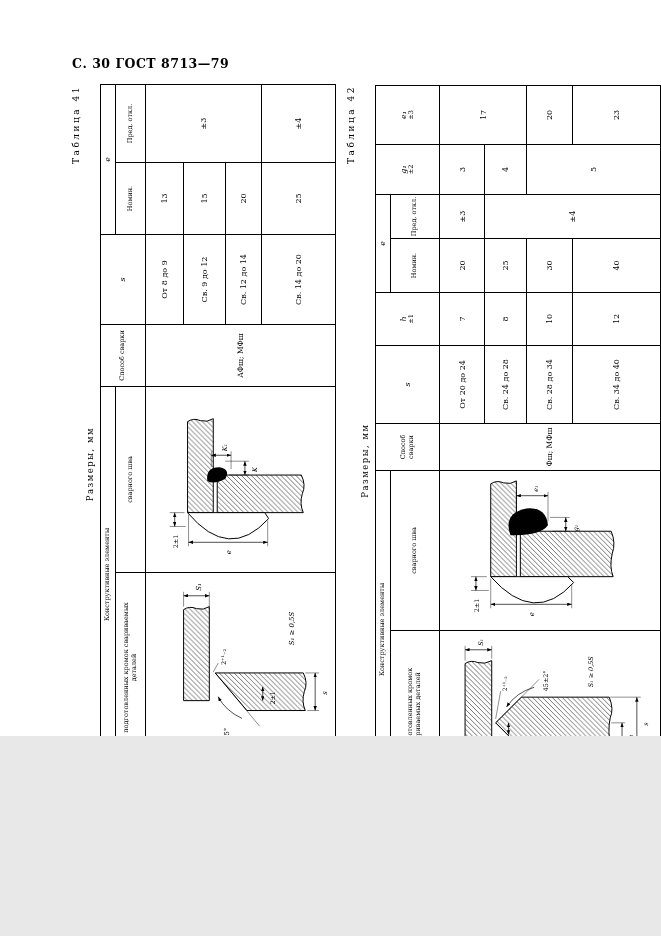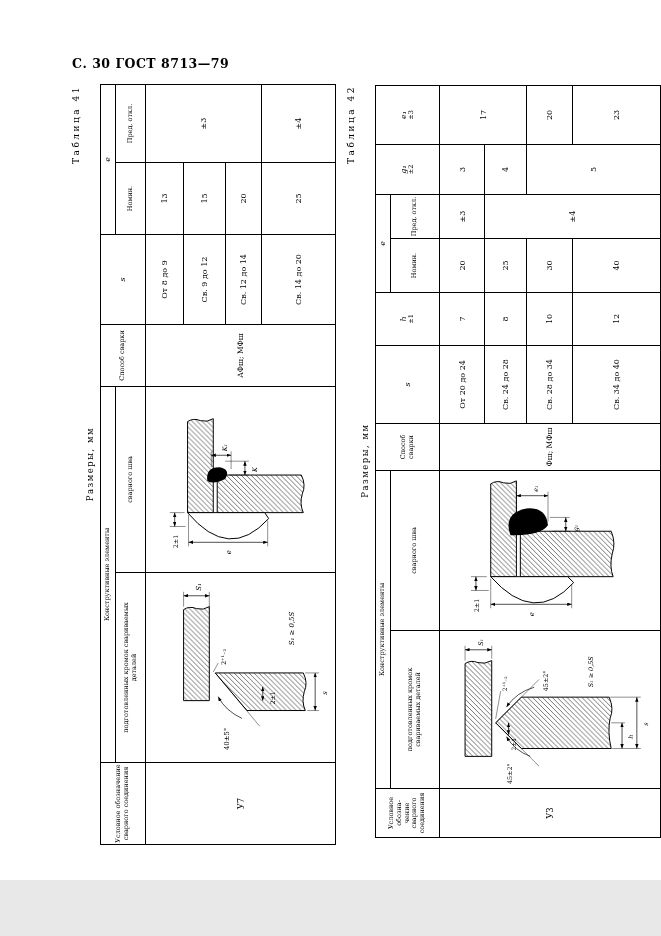--- a/index.html
+++ b/index.html
@@ -1,16 +1,16 @@
 <!DOCTYPE html>
 <html><head>
 <meta charset="utf-8">
 <style>
   html,body{margin:0;padding:0;background:#e8e8e8;}
-  #page{position:relative;width:661px;height:880px;background:#ffffff;overflow:hidden;
+  #page{position:relative;width:661px;height:736px;background:#ffffff;overflow:hidden;
         font-family:"DejaVu Serif","Liberation Serif",serif;color:#000;}
   #page-hdr{position:absolute;left:72px;top:56px;font-size:12.5px;font-weight:bold;letter-spacing:.5px;}
   .rot-wrap{position:absolute;}
   .rot-inner{transform-origin:0 0;}
   .tbl-caption{text-align:right;font-size:9px;letter-spacing:2.5px;padding-right:2px;height:13px;line-height:13px;}
   .sizes-note{text-align:center;font-size:8.5px;letter-spacing:1.5px;height:14px;line-height:14px;margin-bottom:3px;}
   table.gt{border-collapse:collapse;table-layout:fixed;}
   table.gt td{border:1px solid #000;text-align:center;vertical-align:middle;padding:1px;overflow:hidden;}
   td.hd{font-size:6.5px;line-height:1.2;}
   td.val{font-size:8px;}

